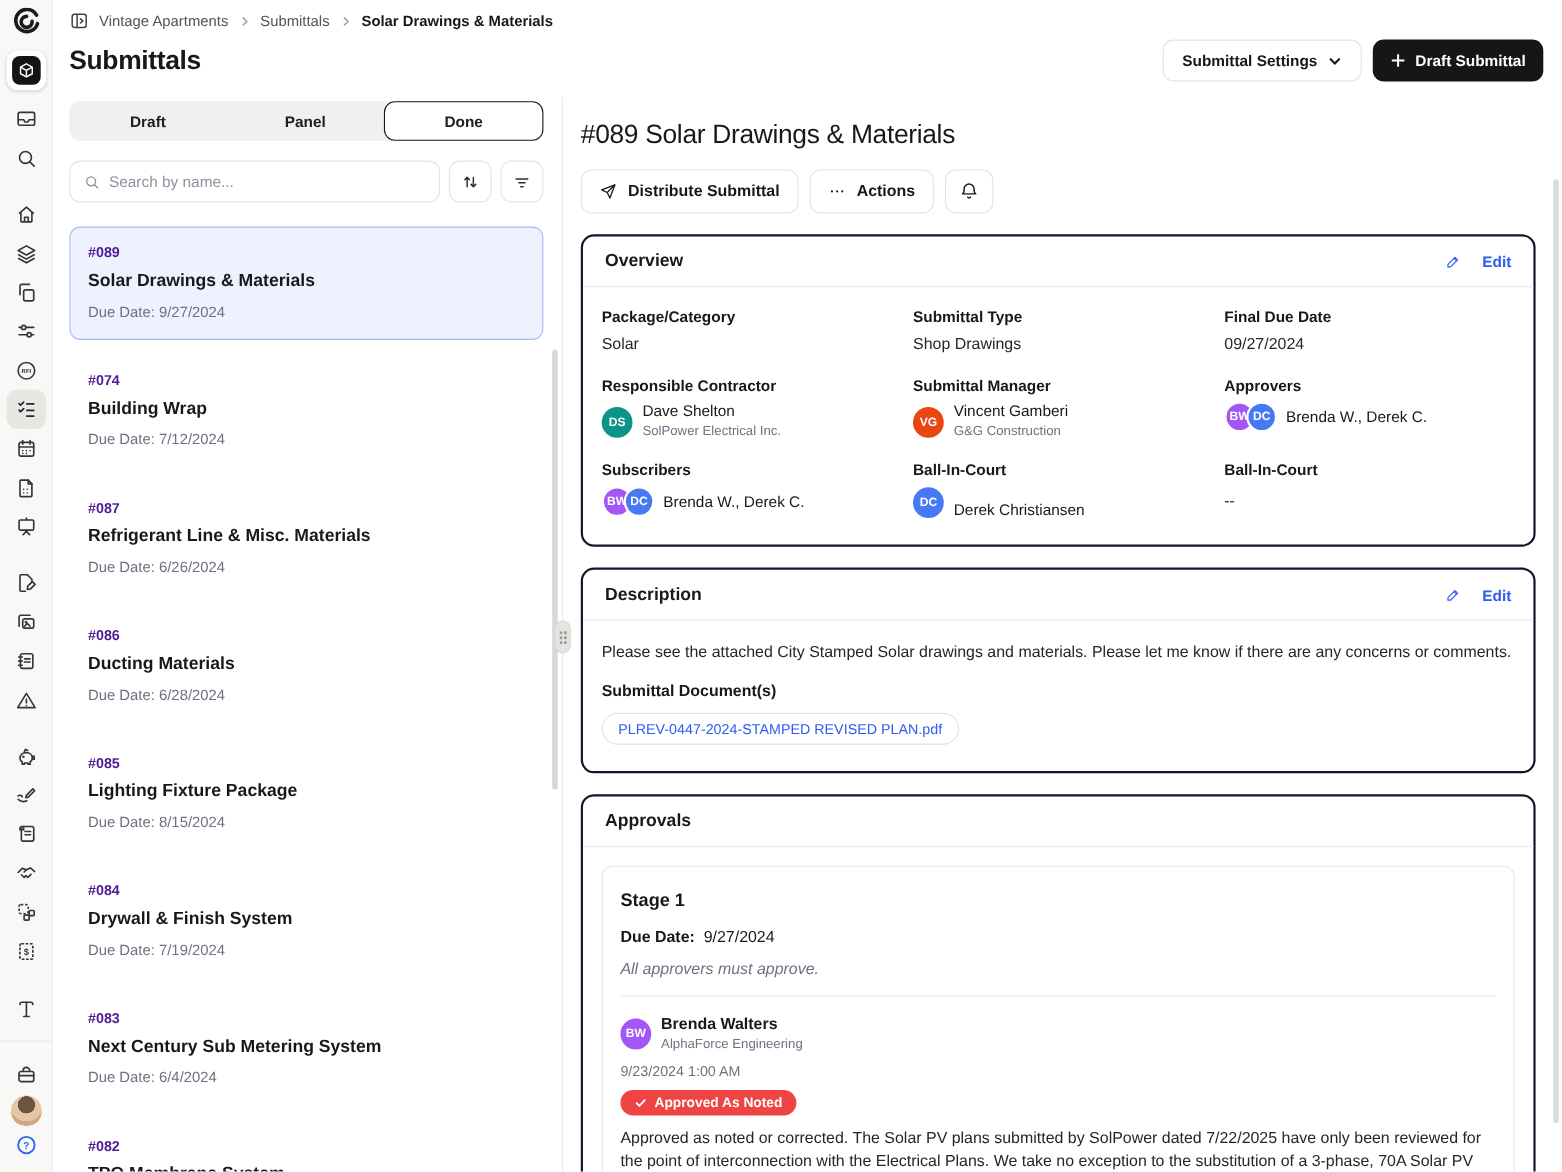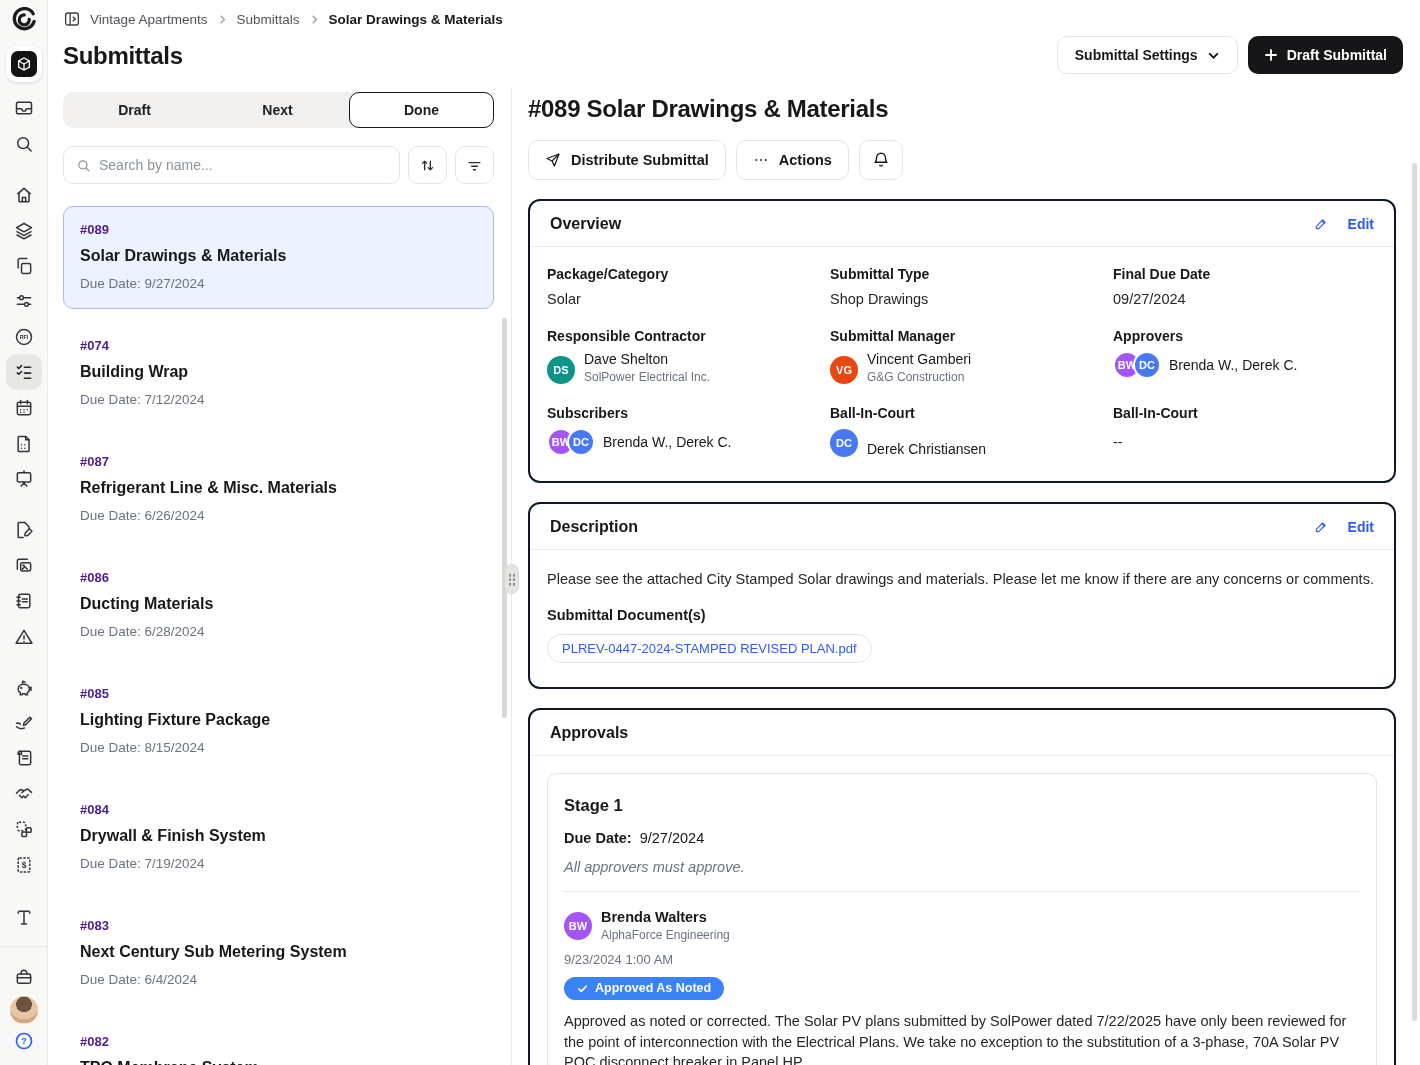--- a/index.html
+++ b/index.html
@@ -54,21 +54,21 @@
   .li-due{font-size:13.5px;color:#6b7280;margin-top:11px}
 
   .vdiv{position:absolute;left:462px;top:88px;width:1px;height:977px;background:#e9e9e7}
   .grip{position:absolute;left:455px;top:564px;width:15px;height:30px;background:#e4e4e1;border:1px solid #d7d7d4;border-radius:8px;display:flex;align-items:center;justify-content:center}
   .grip i{width:8px;height:13px;background-image:radial-gradient(#8f8f8c 1px,transparent 1.3px);background-size:4px 4.5px}
   .list-thumb{position:absolute;left:453px;top:318px;width:5px;height:400px;background:#d8d8d5;border-radius:3px}
   .main-thumb{position:absolute;right:3px;top:163px;width:5px;height:858px;background:#dcdcda;border-radius:3px;z-index:9}
 
   
   .main{position:absolute;left:479px;top:88px;width:868px}
-  .d-title{font-size:24px;font-weight:700;margin-top:7px;letter-spacing:-.3px}
+  .d-title{font-size:24px;font-weight:400;margin-top:21px;letter-spacing:-.3px}
   .actionrow{margin-top:17px;display:flex;gap:10px}
   .btn{height:40px;display:flex;align-items:center;gap:10px;padding:0 16px;border:1px solid #e4e4e2;border-radius:10px;background:#fff;font-size:14.5px;font-weight:700;color:#18181b}
   .btn.sq{width:44px;justify-content:center;padding:0}
 
   .card{border:2px solid #0f172a;border-radius:12px;margin-top:19px;background:#fff}
   .card-h{display:flex;align-items:center;justify-content:space-between;padding:14px 20px 13px;border-bottom:1px solid #ececea}
   .card-h h3{font-size:16px;font-weight:700}
   .editlink{display:flex;gap:20px;align-items:center;color:#2d5cf0;font-size:14px;font-weight:700;background:none;border:none}
 
   .ov-grid{display:grid;grid-template-columns:283px 283px 283px;padding:19px 17px 24px;row-gap:21px}
@@ -94,21 +94,21 @@
   .stage{border:1px solid #e6e6e4;border-radius:10px;padding:16px 16px 60px;min-height:350px}
   .stage h4{font-size:16.5px;font-weight:700;margin-top:6px}
   .due-row{margin-top:15px;font-size:14.5px}
   .due-row .b{font-weight:700;margin-right:8px}
   .rule{margin-top:13px;font-style:italic;color:#6b7280;font-size:14.5px}
   .stage-hr{border:none;border-top:1px solid #e9e9e7;margin-top:16px}
   .entry{margin-top:17px}
   .entry-head{display:flex;gap:9px;align-items:center}
   .e-name{font-size:14.5px;font-weight:700}
   .ts{margin-top:10px;font-size:13px;color:#6b7280}
-  .badge{display:inline-flex;align-items:center;gap:7px;margin-top:10px;background:#3b82f6;color:#fff;border-radius:999px;padding:4px 13px 5px;font-size:12.5px;font-weight:700}
+  .badge{display:inline-flex;align-items:center;gap:7px;margin-top:10px;background:#ef4444;color:#fff;border-radius:999px;padding:4px 13px 5px;font-size:12.5px;font-weight:700}
   .comment{margin-top:11px;font-size:14.5px;line-height:1.42;color:#26262a;max-width:812px}
 </style>
 </head>
 <body>
 
 <aside class="rail">
   <span class="rlogo">
     <svg viewBox="0 0 24 24" fill="none" stroke="currentColor" stroke-width="3" stroke-linecap="round">
       <path d="M20.5 6.2 A9.3 9.3 0 1 0 21.3 13.4"></path>
       <path d="M16.8 11.5 A4.6 4.6 0 1 1 12.2 7.3"></path>
@@ -337,21 +337,21 @@
             <path d="M7 2v10M2 7h10"></path>
           </svg>
         </span>
       <span>Draft Submittal</span>
     </button>
   </div>
 
   <section class="list-panel">
     <div class="tabs">
       <button class="tab">Draft</button>
-      <button class="tab">Next</button>
+      <button class="tab">Panel</button>
       <button class="tab active">Done</button>
     </div>
     <div class="searchrow">
       <div class="search">
         <span>
             <svg width="15" height="15" viewBox="0 0 24 24" fill="none" stroke="currentColor" stroke-width="2">
               <circle cx="11" cy="11" r="6.5"></circle>
               <path d="m16 16 4.5 4.5" stroke-linecap="round"></path>
             </svg>
           </span>

